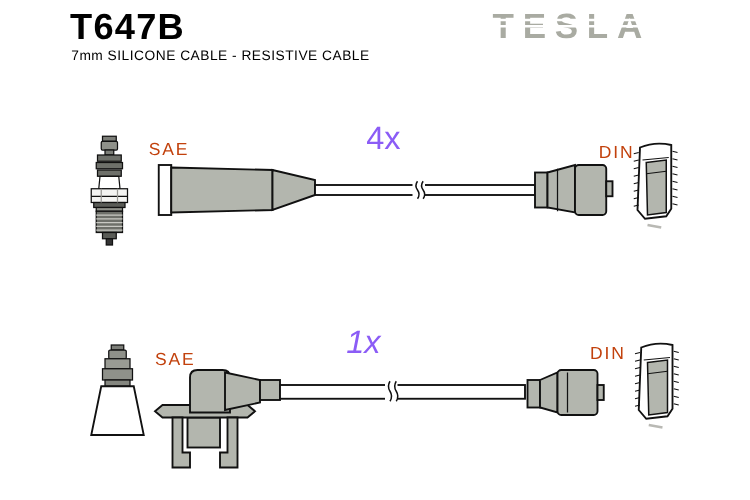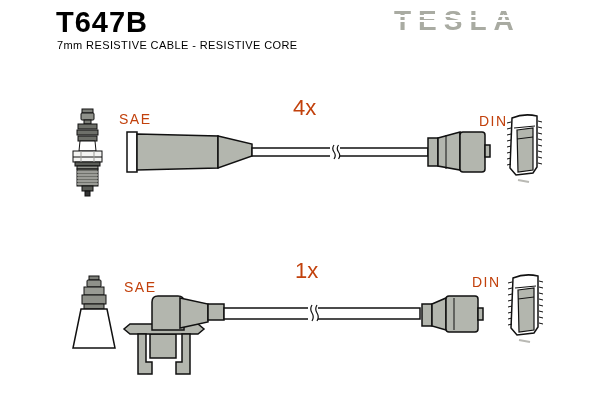--- a/index.html
+++ b/index.html
@@ -15,32 +15,32 @@
     color:#a9aba2;line-height:28px;}
   .logo-stripe{position:absolute;left:-2px;right:-2px;height:2px;background:#ffffff;}
   .stripe-a{top:8px;} .stripe-b{top:13px;}
   
   .conn-label{font-size:14px;letter-spacing:1.5px;color:#c2410c;}
   #sae-label-1{left:119px;top:111px;}
   #din-label-1{left:479px;top:113px;}
   #sae-label-2{left:124px;top:279px;}
   #din-label-2{left:472px;top:274px;}
   
-  .qty-label{font-size:22px;color:#c2410c;}
+  .qty-label{font-size:26px;color:#8b5cf6;}
   #qty-1{left:293px;top:95px;}
-  #qty-2{left:295px;top:258px;}
+  #qty-2{left:277px;top:258px;font-style:italic;}
   svg{display:block;}
 </style>
 </head>
 <body>
 
 <div id="stage">
 
   <div class="abs" id="part-number">T647B</div>
-  <div class="abs" id="subtitle">7mm RESISTIVE CABLE - RESISTIVE CORE</div>
+  <div class="abs" id="subtitle">7mm SILICONE CABLE - RESISTIVE CABLE</div>
   <div class="abs" id="brand-logo">
     <span>TESLA</span>
     <div class="logo-stripe stripe-a"></div>
     <div class="logo-stripe stripe-b"></div>
   </div>
 
   <svg class="abs" style="left:64px;top:106px;" width="46" height="94" viewBox="0 0 46 94">
     <g stroke="#111" stroke-width="1">
       <rect x="18" y="3" width="11" height="4" fill="#7c7e78"></rect>
       <rect x="17" y="7" width="13" height="7" rx="1" fill="#8f918a"></rect>

